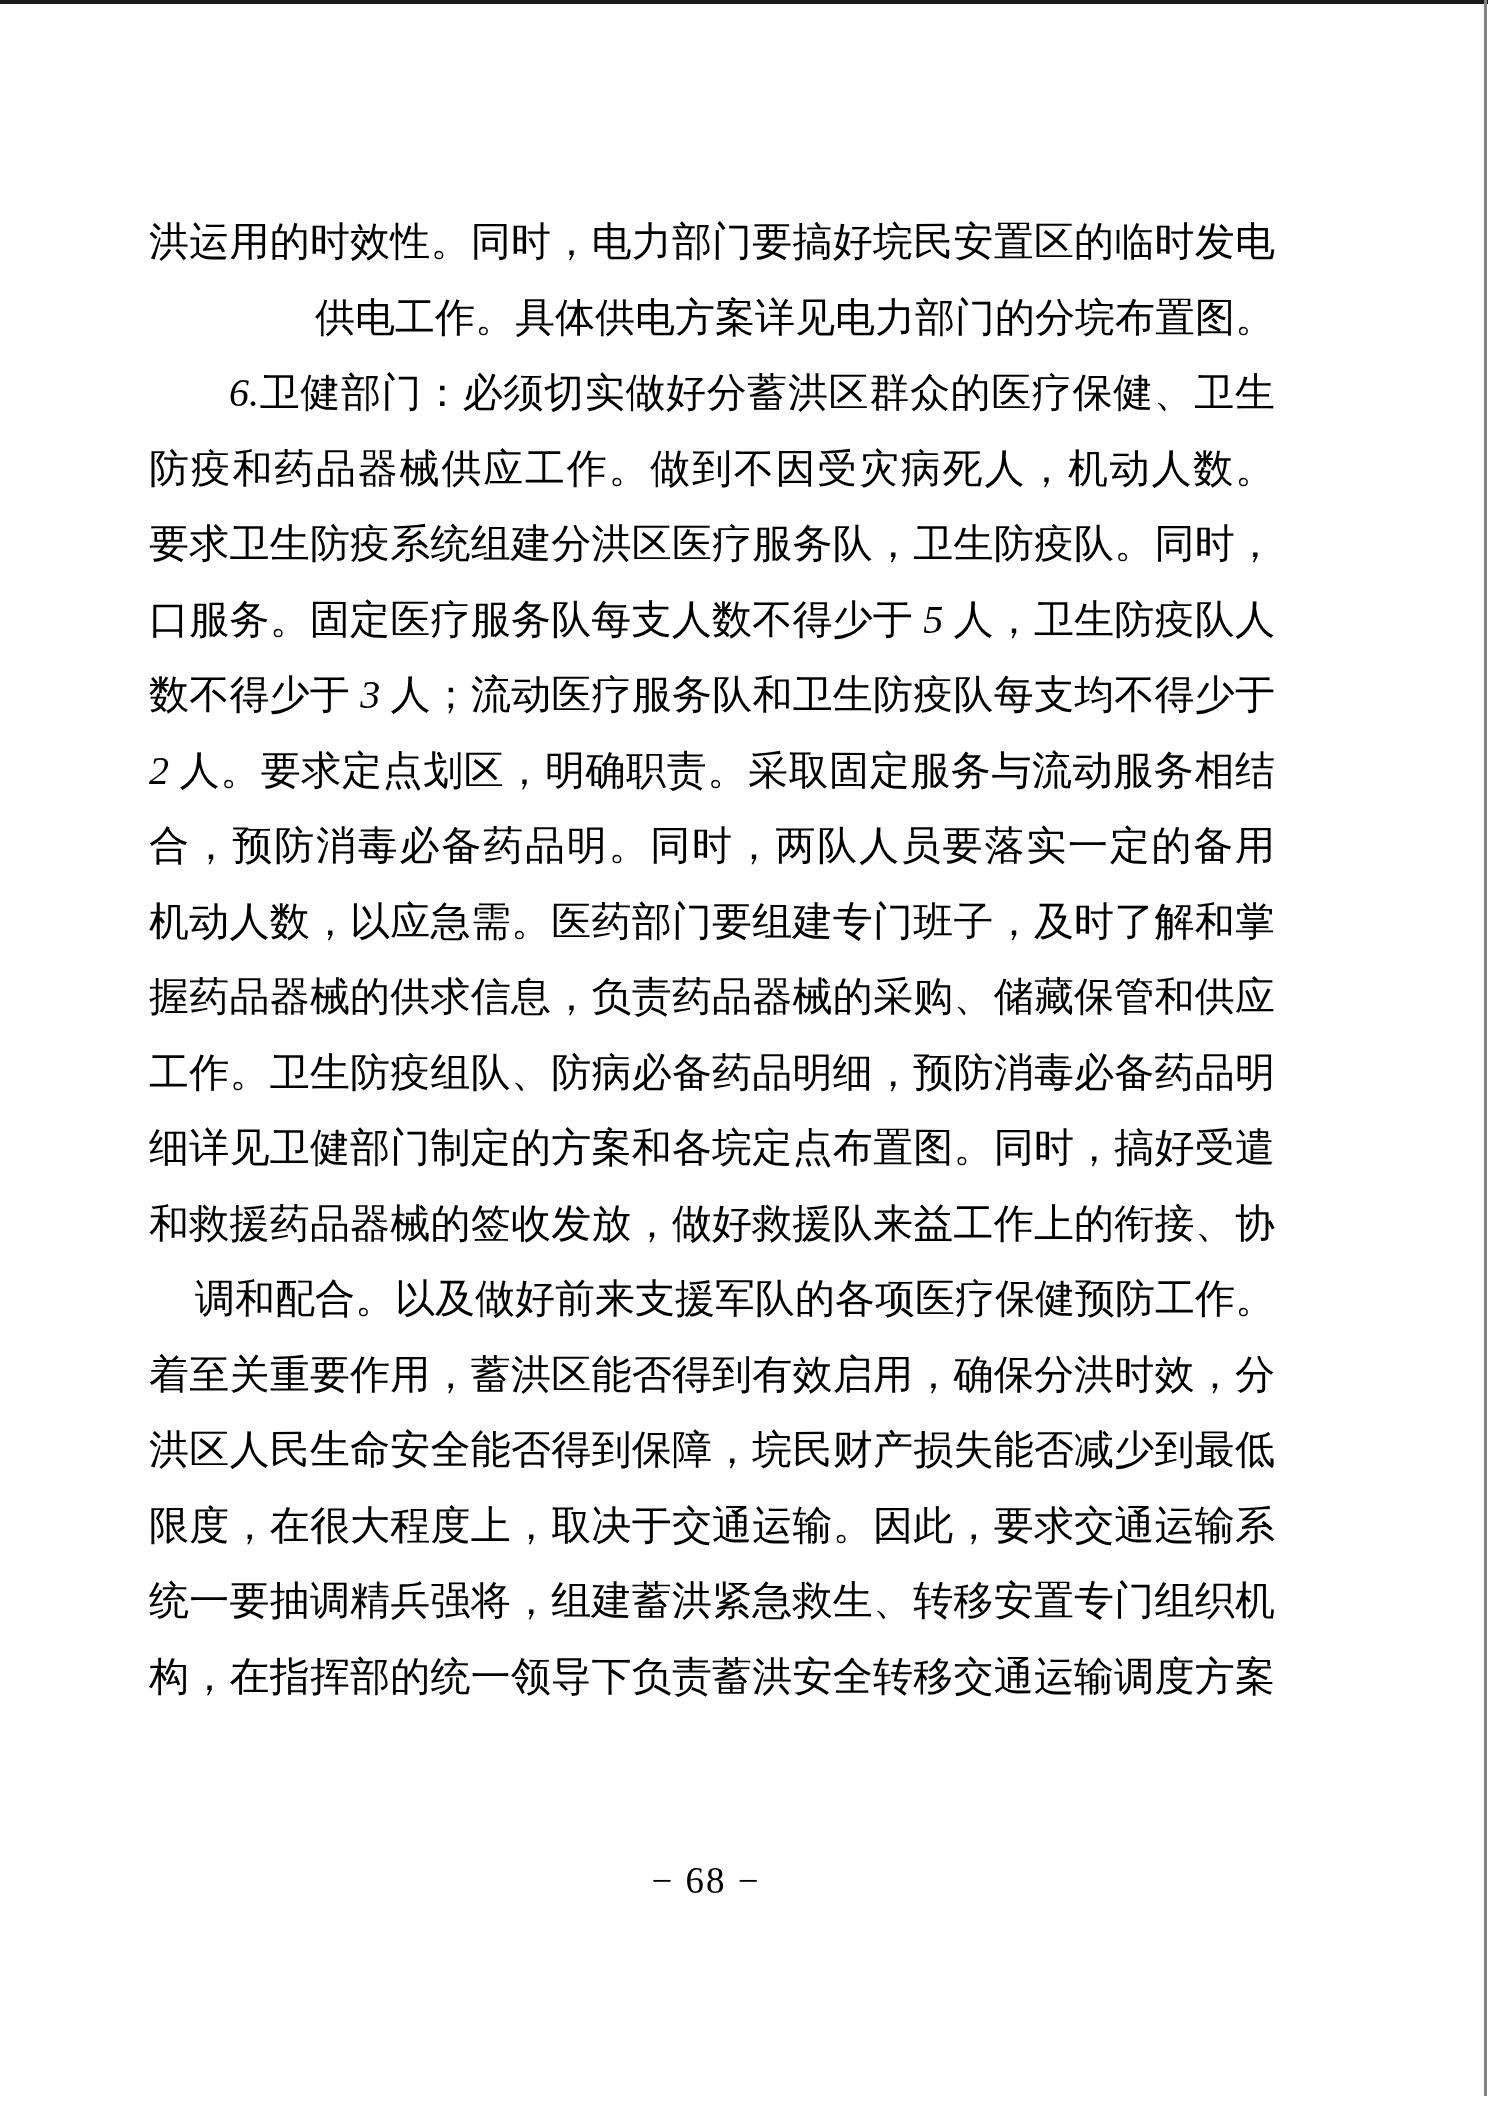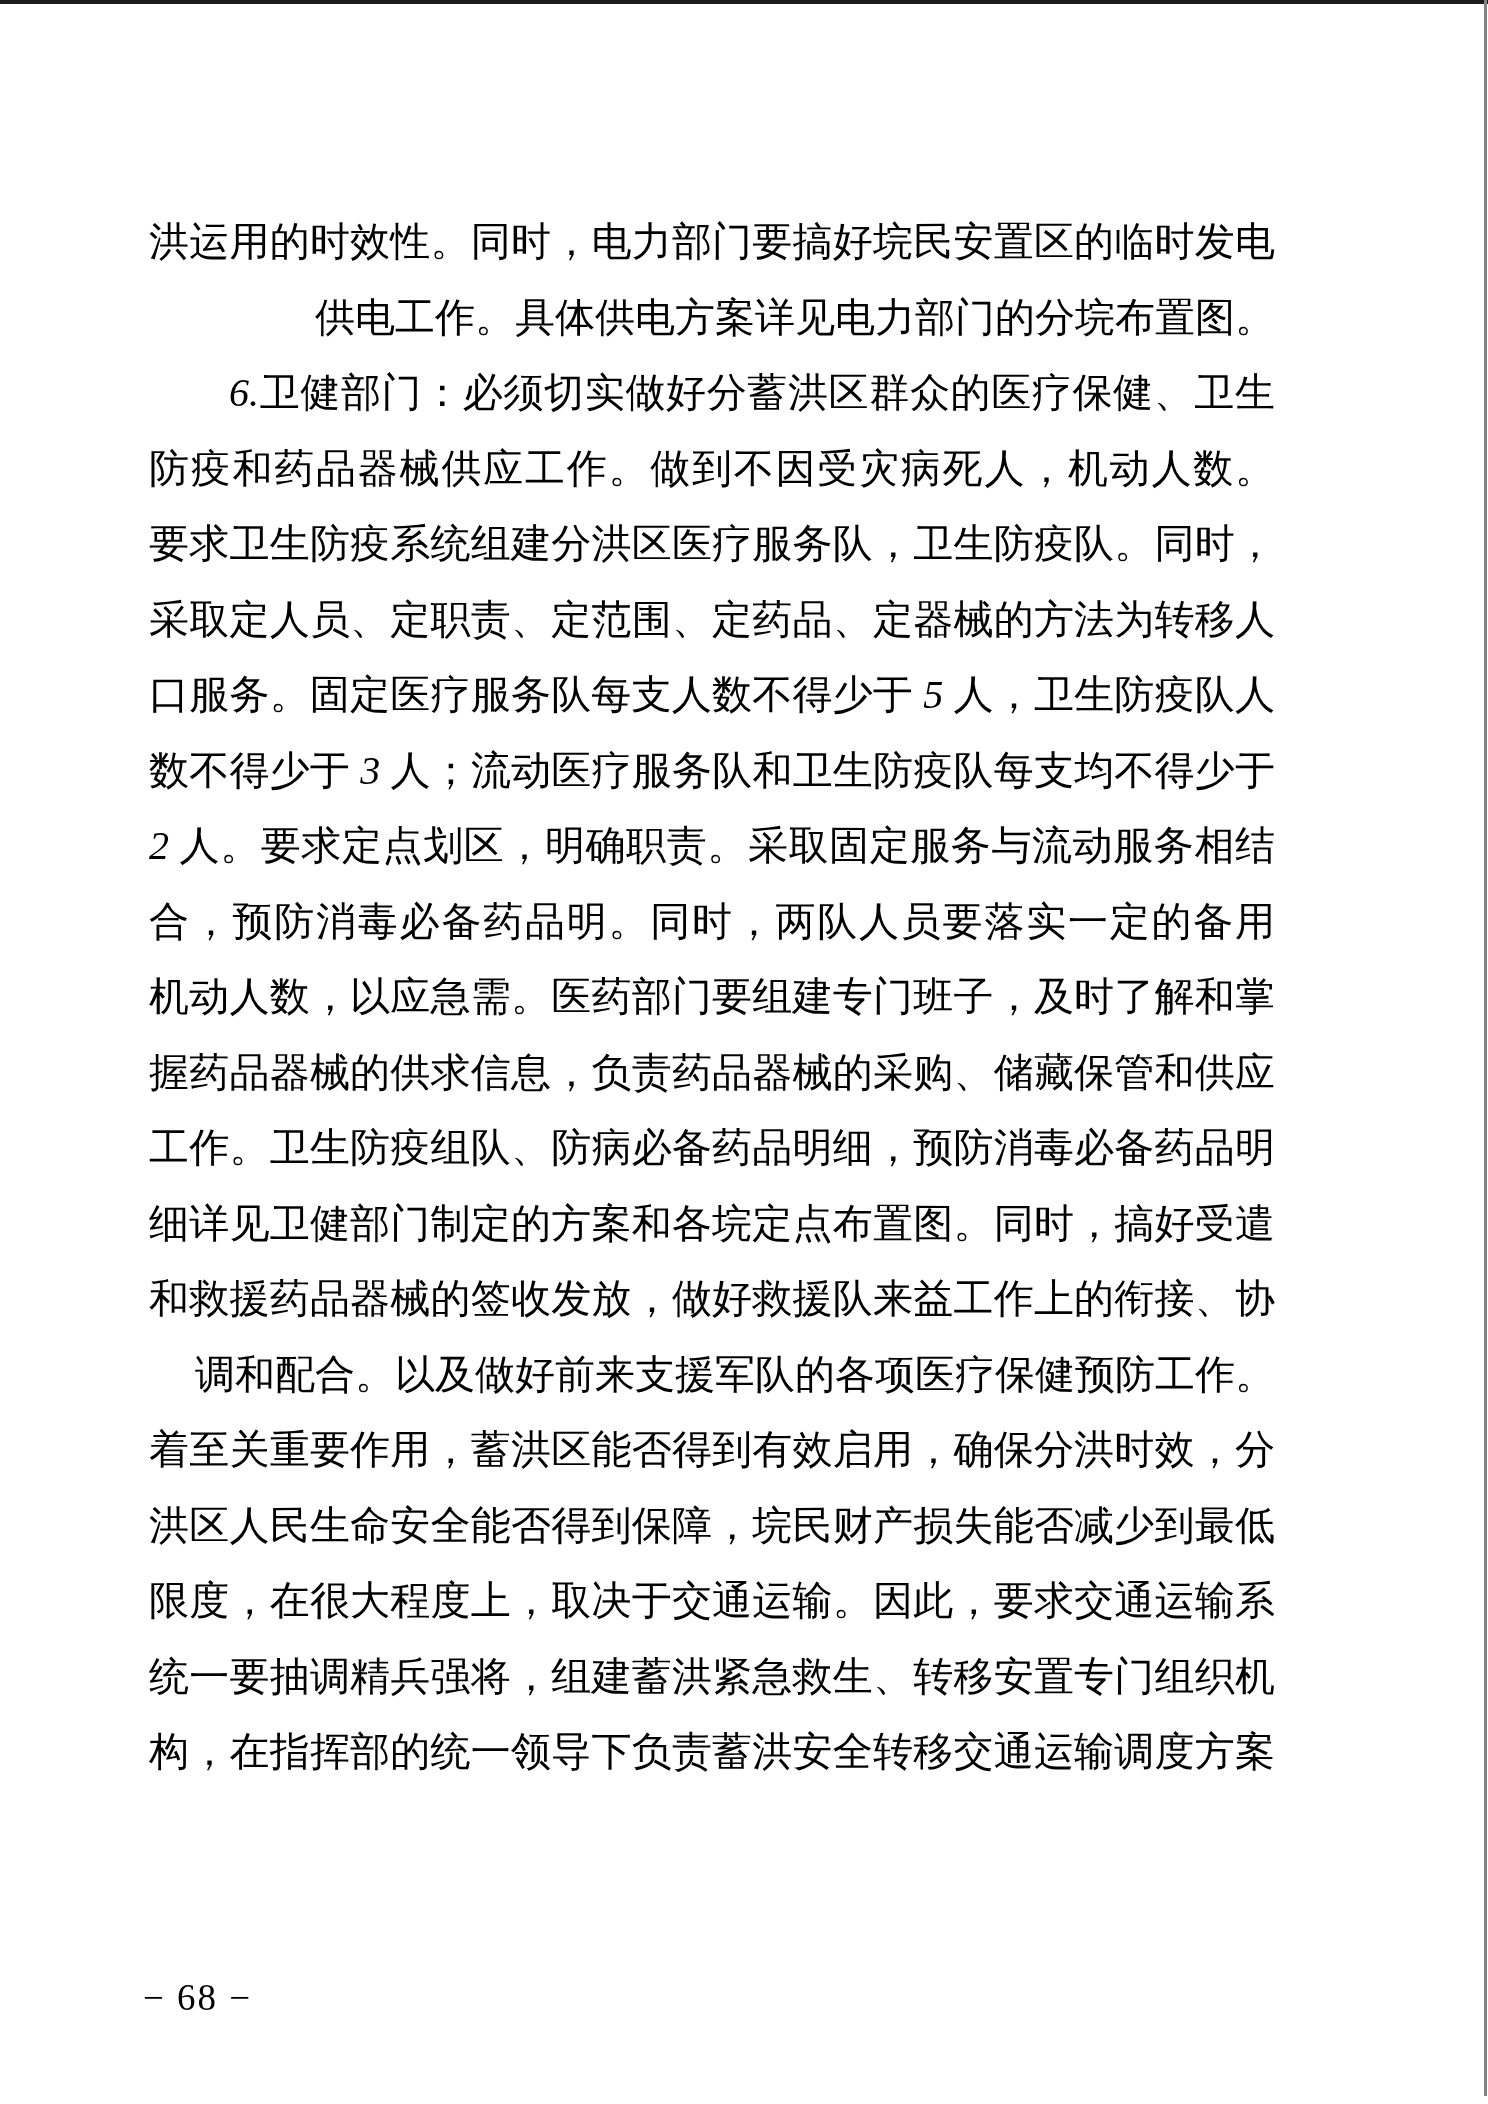--- a/index.html
+++ b/index.html
@@ -58,41 +58,41 @@
     height: 0;
   }
   .line.indent { text-indent: 2em; }
   .line em {
     font-family: "Liberation Serif", "DejaVu Serif", serif;
     font-style: italic;
     font-weight: normal;
   }
   .footer {
     position: absolute;
-    left: 143px; top: 1974px;
+    left: 143px; top: 1857px;
     width: 1126px;
+    text-align: center;
     font-size: 37px;
     line-height: 48px;
     letter-spacing: 2px;
   }
 </style>
 </head>
 <body>
 
 <div class="page">
   <div class="top-edge"></div>
   <div class="right-edge"></div>
 
   <div class="doc-body">
     <div class="line j">洪运用的时效性。同时，电力部门要搞好垸民安置区的临时发电</div>
     <div class="line">供电工作。具体供电方案详见电力部门的分垸布置图。</div>
     <div class="line j indent"><em>6.</em>卫健部门：必须切实做好分蓄洪区群众的医疗保健、卫生</div>
     <div class="line j">防疫和药品器械供应工作。做到不因受灾病死人，机动人数。</div>
     <div class="line j">要求卫生防疫系统组建分洪区医疗服务队，卫生防疫队。同时，</div>
-    <div class="line j">采取定人员、定职责、定范围、定药品、定器械的方法为转移人</div>
     <div class="line j">口服务。固定医疗服务队每支人数不得少于 <em>5</em> 人，卫生防疫队人</div>
     <div class="line j">数不得少于 <em>3</em> 人；流动医疗服务队和卫生防疫队每支均不得少于</div>
     <div class="line j"><em>2</em> 人。要求定点划区，明确职责。采取固定服务与流动服务相结</div>
     <div class="line j">合，预防消毒必备药品明。同时，两队人员要落实一定的备用</div>
     <div class="line j">机动人数，以应急需。医药部门要组建专门班子，及时了解和掌</div>
     <div class="line j">握药品器械的供求信息，负责药品器械的采购、储藏保管和供应</div>
     <div class="line j">工作。卫生防疫组队、防病必备药品明细，预防消毒必备药品明</div>
     <div class="line j">细详见卫健部门制定的方案和各垸定点布置图。同时，搞好受遣</div>
     <div class="line j">和救援药品器械的签收发放，做好救援队来益工作上的衔接、协</div>
     <div class="line">调和配合。以及做好前来支援军队的各项医疗保健预防工作。</div>

